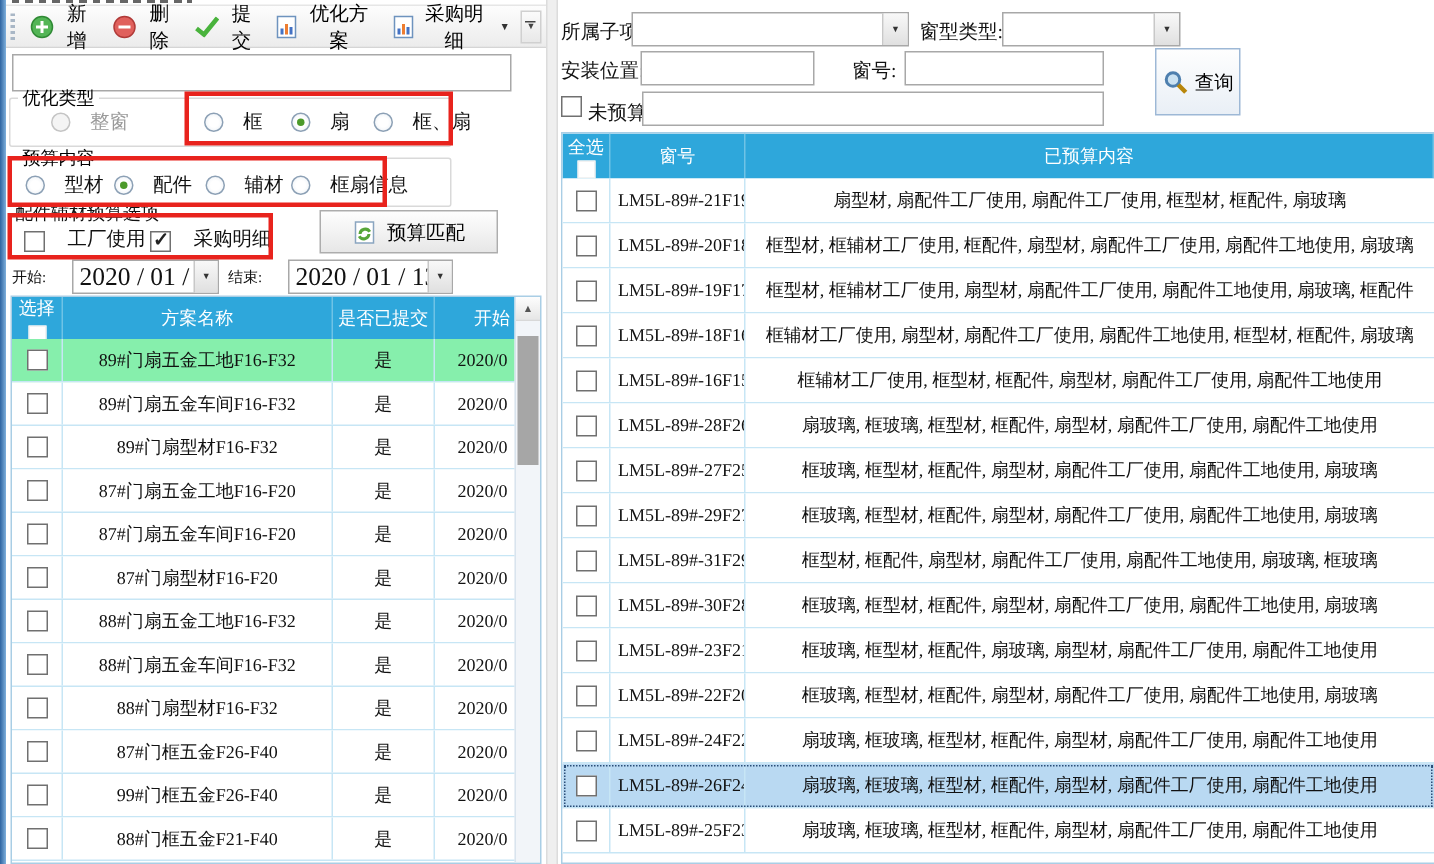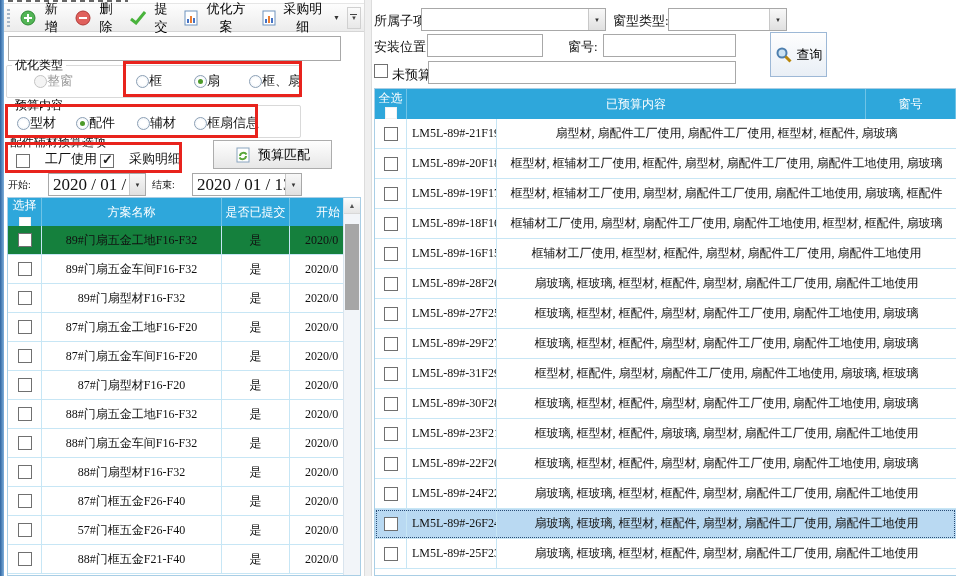--- a/index.html
+++ b/index.html
@@ -31,21 +31,21 @@
   .tb-overflow .bar{width:7px;border-top:1px solid #444;margin-bottom:1px}
   .tb-overflow .tri{font-size:6px;color:#444;line-height:5px}
   
   .filter-input{position:absolute;left:4px;top:36px;width:333px;height:25px;
     border:1px solid #A8A8A8;background:#fff}
   
   fieldset.grp{position:absolute;border:1px solid #D9D9D9;border-radius:2px;background:transparent}
   fieldset.grp legend{font-size:12px;margin-left:5px;padding:0 3px;color:#000}
   .g1{left:2px;top:57px;width:295px;height:41px}
   .g2{left:2px;top:97px;width:295px;height:41px}
-  .opt{position:absolute;display:flex;align-items:center;gap:0;font-size:13px;white-space:nowrap}
+  .opt{position:absolute;display:flex;align-items:center;gap:13px;font-size:13px;white-space:nowrap}
   .opt.dis{color:#9A9A9A}
   .radio{width:13px;height:13px;border-radius:50%;border:1px solid #8CA0B5;
     background:radial-gradient(#FFF 40%,#E8EEF4)}
   .radio.sel::after{content:"";display:block;width:5px;height:5px;border-radius:50%;
     background:#4C9A2A;margin:3px}
   .radio.dis{border-color:#C4C4C4;background:#F4F4F4}
   .redbox{position:absolute;border:3px solid #E8231D;z-index:6;pointer-events:none}
   .rb1{left:119px;top:61px;width:179px;height:36px}
   .rb2{left:1px;top:104px;width:253px;height:34px}
   .rb3{left:1px;top:142px;width:177px;height:31px}
@@ -68,21 +68,21 @@
   .ltable{position:absolute;left:3px;top:197px;width:354px;height:379px;border:1px solid #A9CEE5;
     overflow:hidden;background:#fff}
   .lhead{display:flex;height:28px;background:#2EA7DB;color:#fff}
   .hcell{display:flex;align-items:center;justify-content:center;border-right:1px solid #6FC3E6;
     font-size:12px;overflow:hidden}
   .hc-cb{width:34px;flex-direction:column;gap:3px;padding-top:1px}
   .hc-cb .chk{width:12px;height:12px;border-color:#F2F2F2}
   .hc-name{width:180px}.hc-sub{width:68px}
   .hc-date{flex:1;justify-content:flex-start;padding-left:26px;white-space:nowrap}
   .lrow{display:flex;height:29px;border-bottom:1px solid #C7E6F5;background:#fff}
-  .lrow.sel{background:#15803d}
+  .lrow.sel{background:#86efac}
   .lc{display:flex;align-items:center;justify-content:center;border-right:1px solid #C7E6F5;
     font-size:12px;overflow:hidden;white-space:nowrap}
   .c-cb{width:34px}.c-name{width:180px}.c-sub{width:68px}
   .c-date{flex:1;justify-content:flex-start;padding-left:15px}
   .vscroll{position:absolute;right:0;top:0;width:17px;height:100%;background:#F2F5F9;
     border-left:1px solid #D9E4EE}
   .sb-up{height:16px;display:flex;align-items:center;justify-content:center;font-size:7px;
     color:#555;background:linear-gradient(#FDFDFD,#E6E6E6);border-bottom:1px solid #D8D8D8}
   .sb-thumb{position:absolute;left:1px;right:1px;top:26px;height:86px;background:#A6A6A6}
   
@@ -345,21 +345,21 @@
               <div class="chk"></div>
             </div>
             <div class="lc c-name">87#门框五金F26-F40</div>
             <div class="lc c-sub">是</div>
             <div class="lc c-date">2020/0</div>
           </div>
           <div class="lrow">
             <div class="lc c-cb">
               <div class="chk"></div>
             </div>
-            <div class="lc c-name">57#门框五金F26-F40</div>
+            <div class="lc c-name">99#门框五金F26-F40</div>
             <div class="lc c-sub">是</div>
             <div class="lc c-date">2020/0</div>
           </div>
           <div class="lrow">
             <div class="lc c-cb">
               <div class="chk"></div>
             </div>
             <div class="lc c-name">88#门框五金F21-F40</div>
             <div class="lc c-sub">是</div>
             <div class="lc c-date">2020/0</div>
@@ -406,22 +406,22 @@
       </span>
       <span>查询</span>
     </button>
 
     <div class="rtable">
       <div class="rhead">
         <div class="hcell rhc-cb">
           <span>全选</span>
           <span class="chk"></span>
         </div>
+        <div class="hcell rhc-no">窗号</div>
         <div class="hcell rhc-content">已预算内容</div>
-        <div class="hcell rhc-no">窗号</div>
       </div>
       <div>
           <div class="rrow">
             <div class="rc rc-cb">
               <div class="chk"></div>
             </div>
             <div class="rc rc-no">LM5L-89#-21F19</div>
             <div class="rc rc-content">扇型材, 扇配件工厂使用, 扇配件工厂使用, 框型材, 框配件, 扇玻璃</div>
           </div>
           <div class="rrow">

